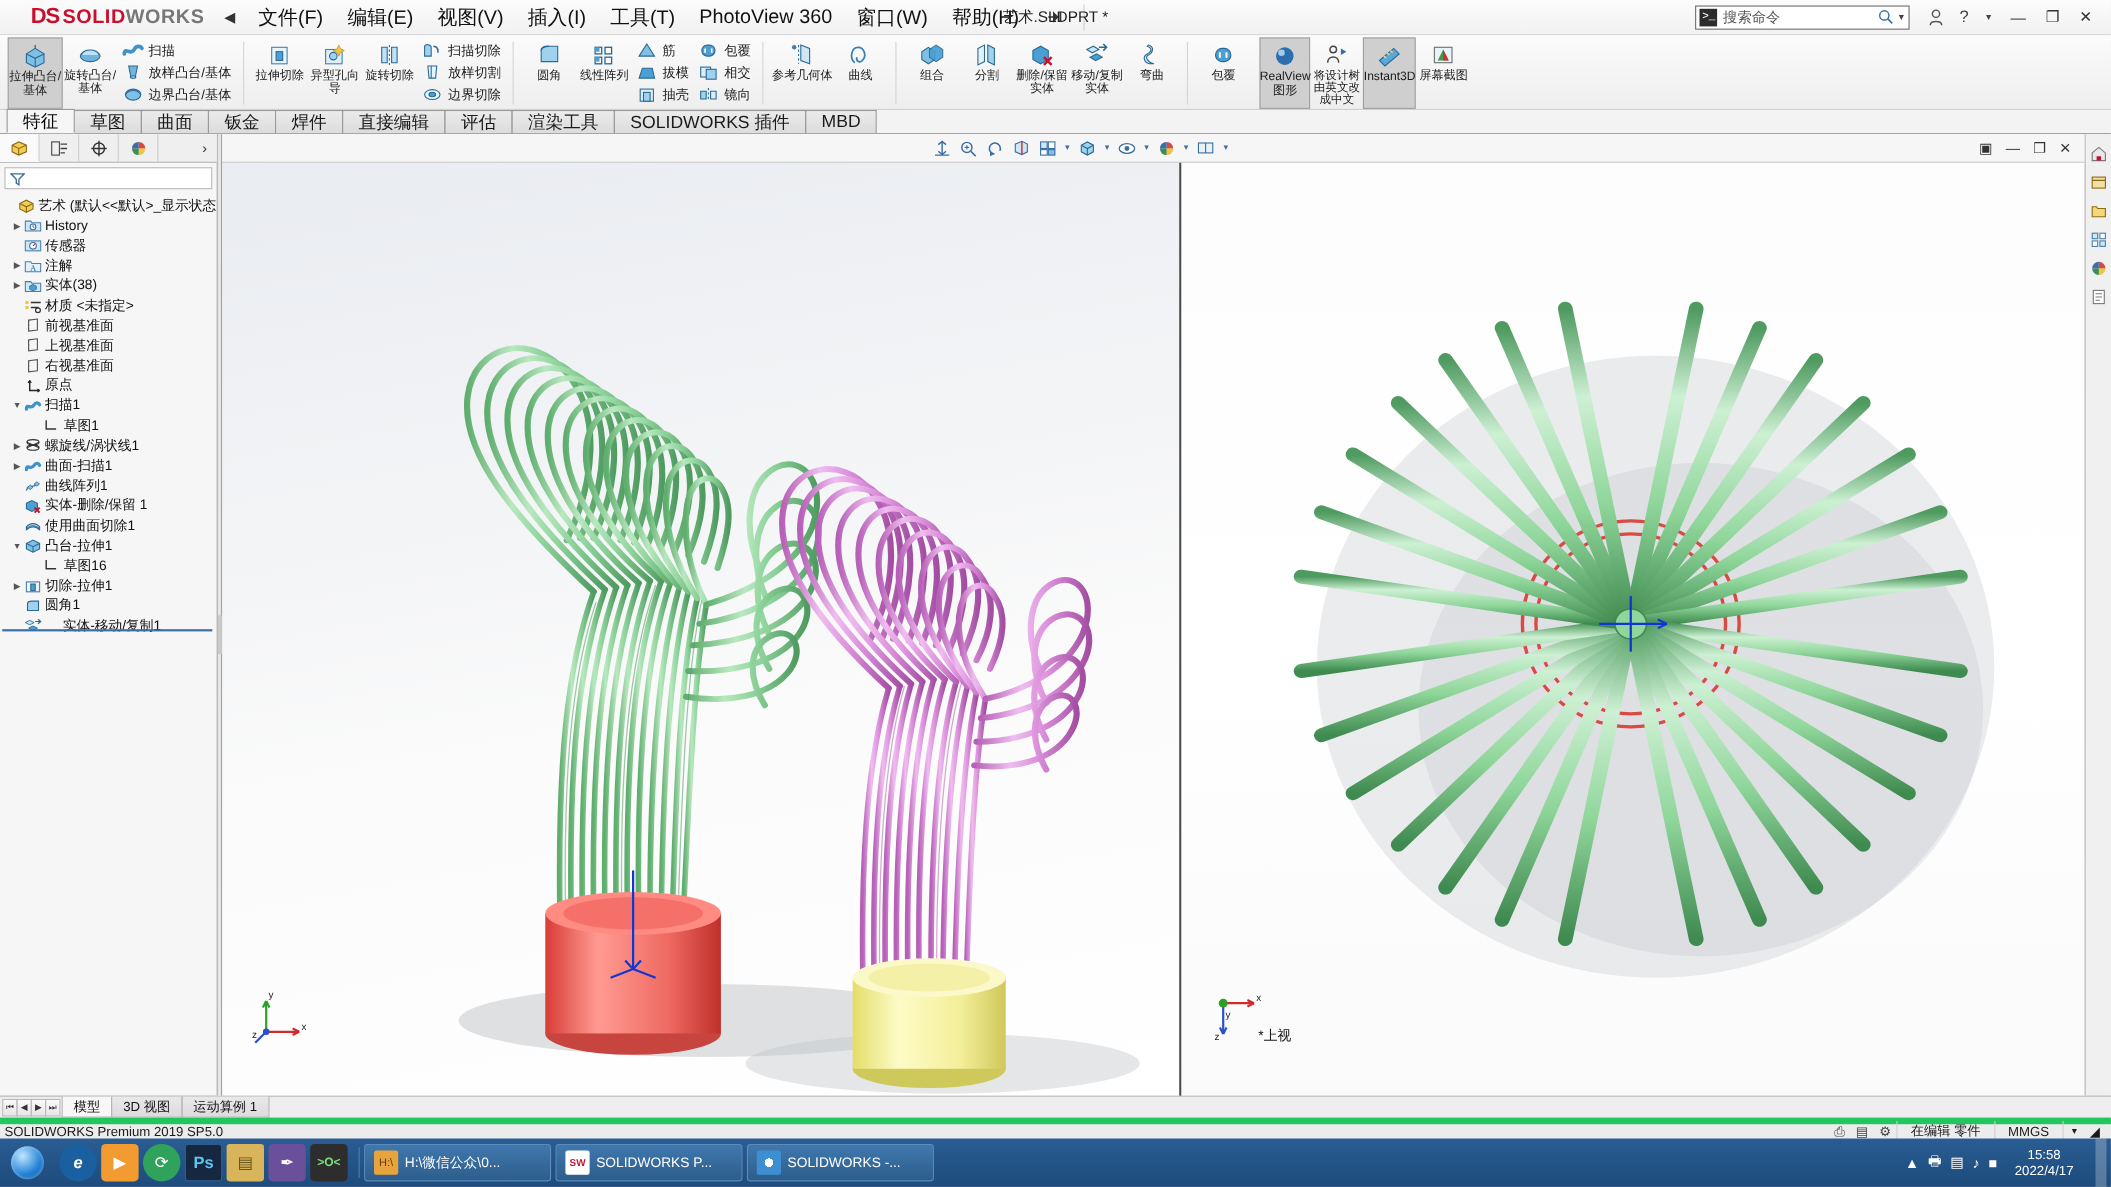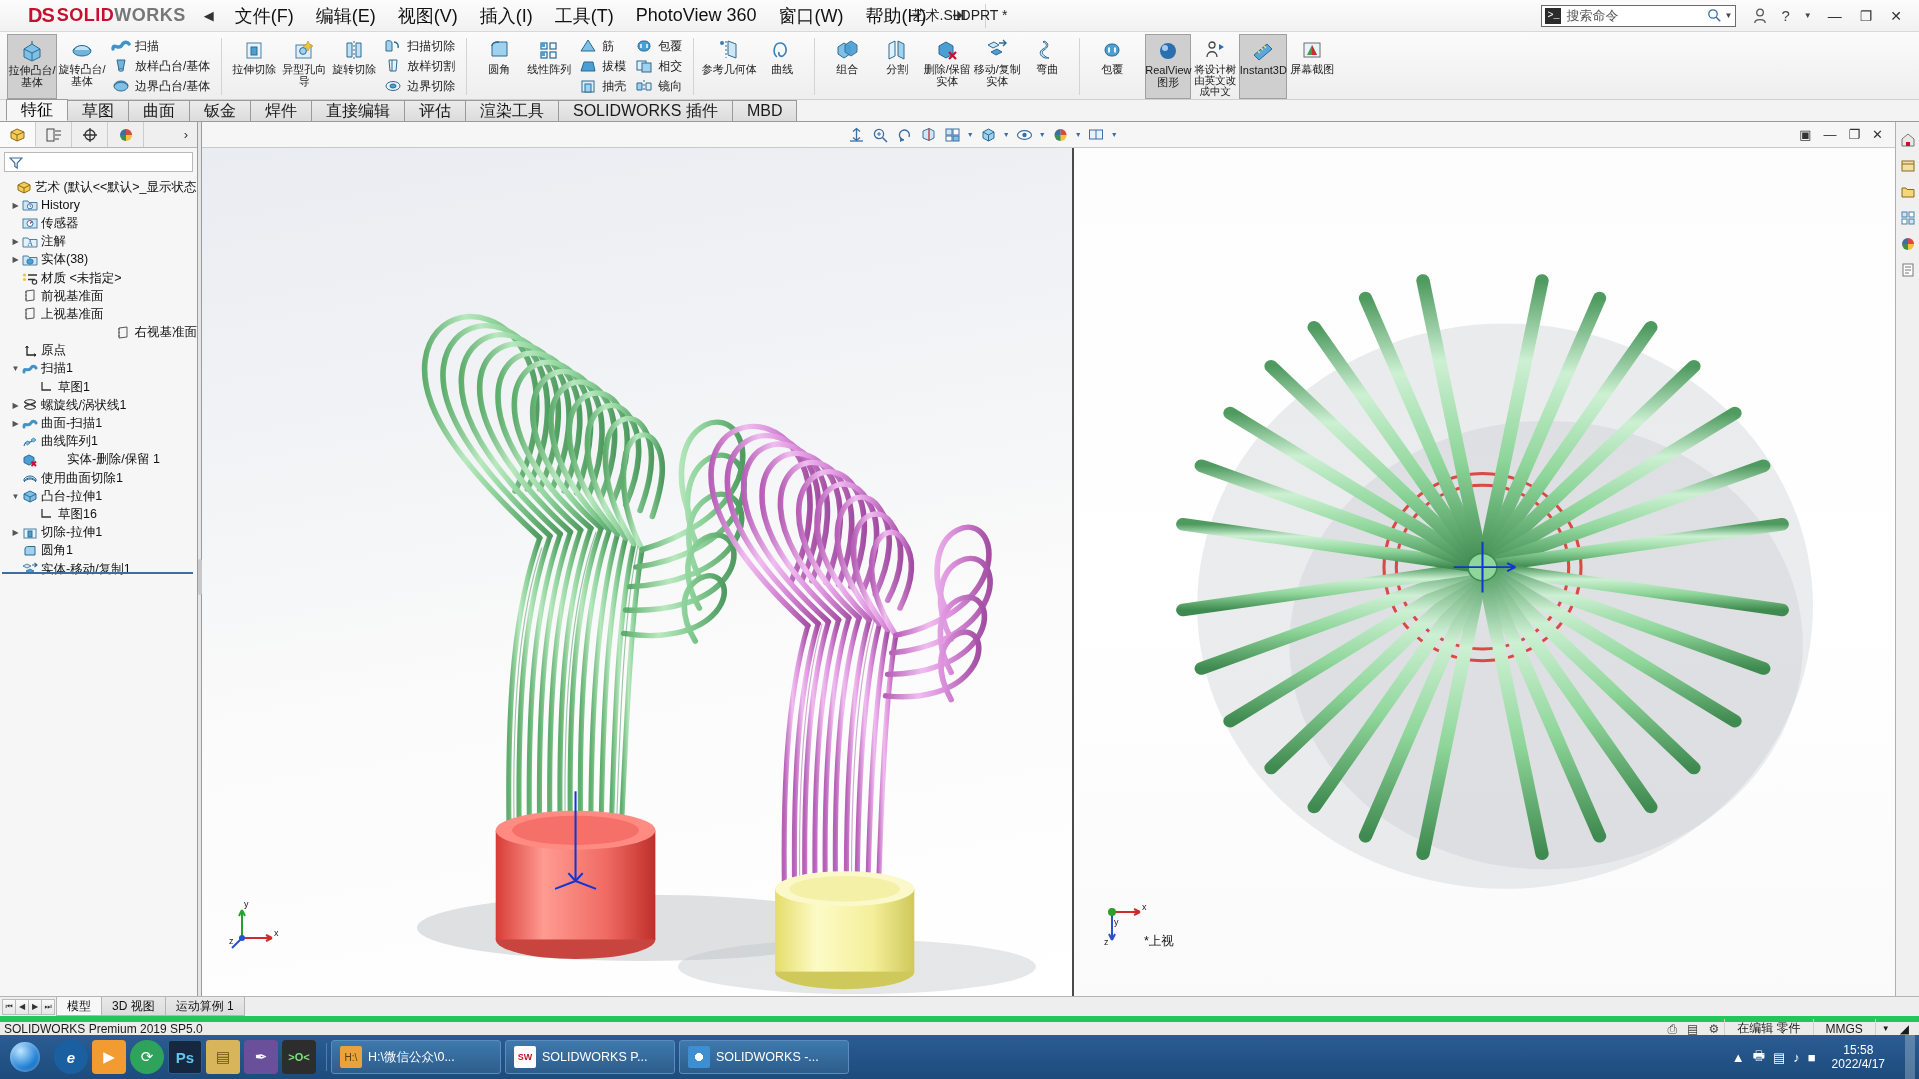--- a/index.html
+++ b/index.html
@@ -665,21 +665,21 @@
         </div>
         <div class="tnode" style="padding-left:19px;">
           <span class="ticon">
             <svg width="16" height="14" viewBox="0 0 16 14">
                 <path d="M4 2 L12 1 L12 11 L4 12 Z" fill="none" stroke="#555" stroke-width="1"></path>
                 <path d="M4 2 L4 12" stroke="#555" stroke-dasharray="2 1.5"></path>
               </svg>
           </span>
           <span class="tlabel">上视基准面</span>
         </div>
-        <div class="tnode" style="padding-left:19px;justify-content:flex-end;">
+        <div class="tnode" style="padding-left:19px;">
           <span class="ticon">
             <svg width="16" height="14" viewBox="0 0 16 14">
                 <path d="M4 2 L12 1 L12 11 L4 12 Z" fill="none" stroke="#555" stroke-width="1"></path>
                 <path d="M4 2 L4 12" stroke="#555" stroke-dasharray="2 1.5"></path>
               </svg>
           </span>
           <span class="tlabel">右视基准面</span>
         </div>
 
         <div class="tnode" style="padding-left:19px;">
@@ -739,21 +739,21 @@
           <span class="ticon">
             <svg width="16" height="14" viewBox="0 0 16 14">
                 <path d="M2 11 C4 3 8 11 12 4" stroke="#3a6ea5" stroke-width="1.2" fill="none"></path>
                 <path d="M3 8 L5.5 6 L8 8 L5.5 10 Z" fill="#7fc0e6" stroke="#2c6a93" stroke-width="0.7"></path>
                 <path d="M9 5 L11.5 3 L14 5 L11.5 7 Z" fill="#7fc0e6" stroke="#2c6a93" stroke-width="0.7"></path>
               </svg>
           </span>
           <span class="tlabel">曲线阵列1</span>
         </div>
 
-        <div class="tnode" style="padding-left:19px;gap:26px;">
+        <div class="tnode" style="padding-left:19px;">
           <span class="ticon">
             <svg width="16" height="14" viewBox="0 0 16 14">
                 <path d="M2 4.5 L7 2 L12 4.5 L12 9.5 L7 12 L2 9.5 Z" fill="#4a9fd4" stroke="#2c6a93"></path>
                 <path d="M9.5 8.5 L14 13 M14 8.5 L9.5 13" stroke="#c8102e" stroke-width="1.8"></path>
               </svg>
           </span>
           <span class="tlabel">实体-删除/保留 1</span>
         </div>
 
         <div class="tnode" style="padding-left:19px;">
@@ -798,21 +798,21 @@
 
         <div class="tnode" style="padding-left:19px;">
           <span class="ticon">
             <svg width="16" height="14" viewBox="0 0 16 14">
                 <path d="M3 5 C3 2.5 5.5 2.5 7 2.5 L13 2.5 L13 11 L3 11 Z" fill="#9fd2ef" stroke="#2c6a93"></path>
               </svg>
           </span>
           <span class="tlabel">圆角1</span>
         </div>
 
-        <div class="tnode" style="padding-left:19px;">
+        <div class="tnode" style="padding-left:19px;gap:16px;">
           <span class="ticon">
             <svg width="16" height="14" viewBox="0 0 16 14">
                 <path d="M1 4 L5 2 L9 4 L5 6 Z" fill="#cfe7f5" stroke="#2c6a93" stroke-width="0.8"></path>
                 <path d="M4 9 L8 7 L12 9 L8 11 Z" fill="#4a9fd4" stroke="#2c6a93" stroke-width="0.8"></path>
                 <path d="M10 3 L15 3 M12.5 1 L15 3 L12.5 5" stroke="#2c6a93" stroke-width="1.1" fill="none"></path>
               </svg>
           </span>
           <span class="tlabel">实体-移动/复制1</span>
         </div>
 

